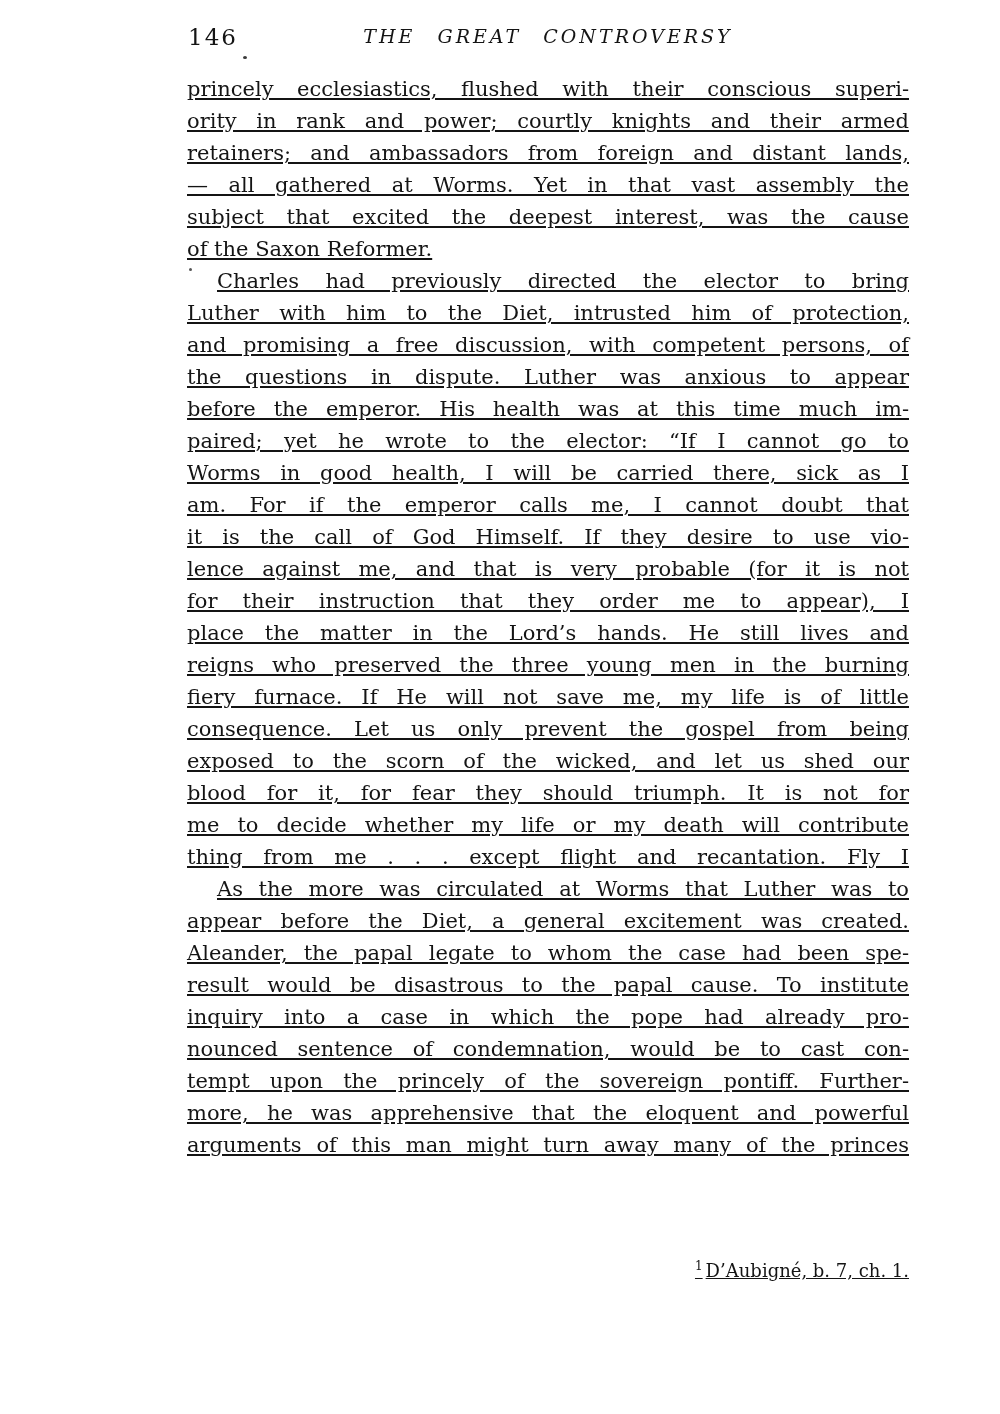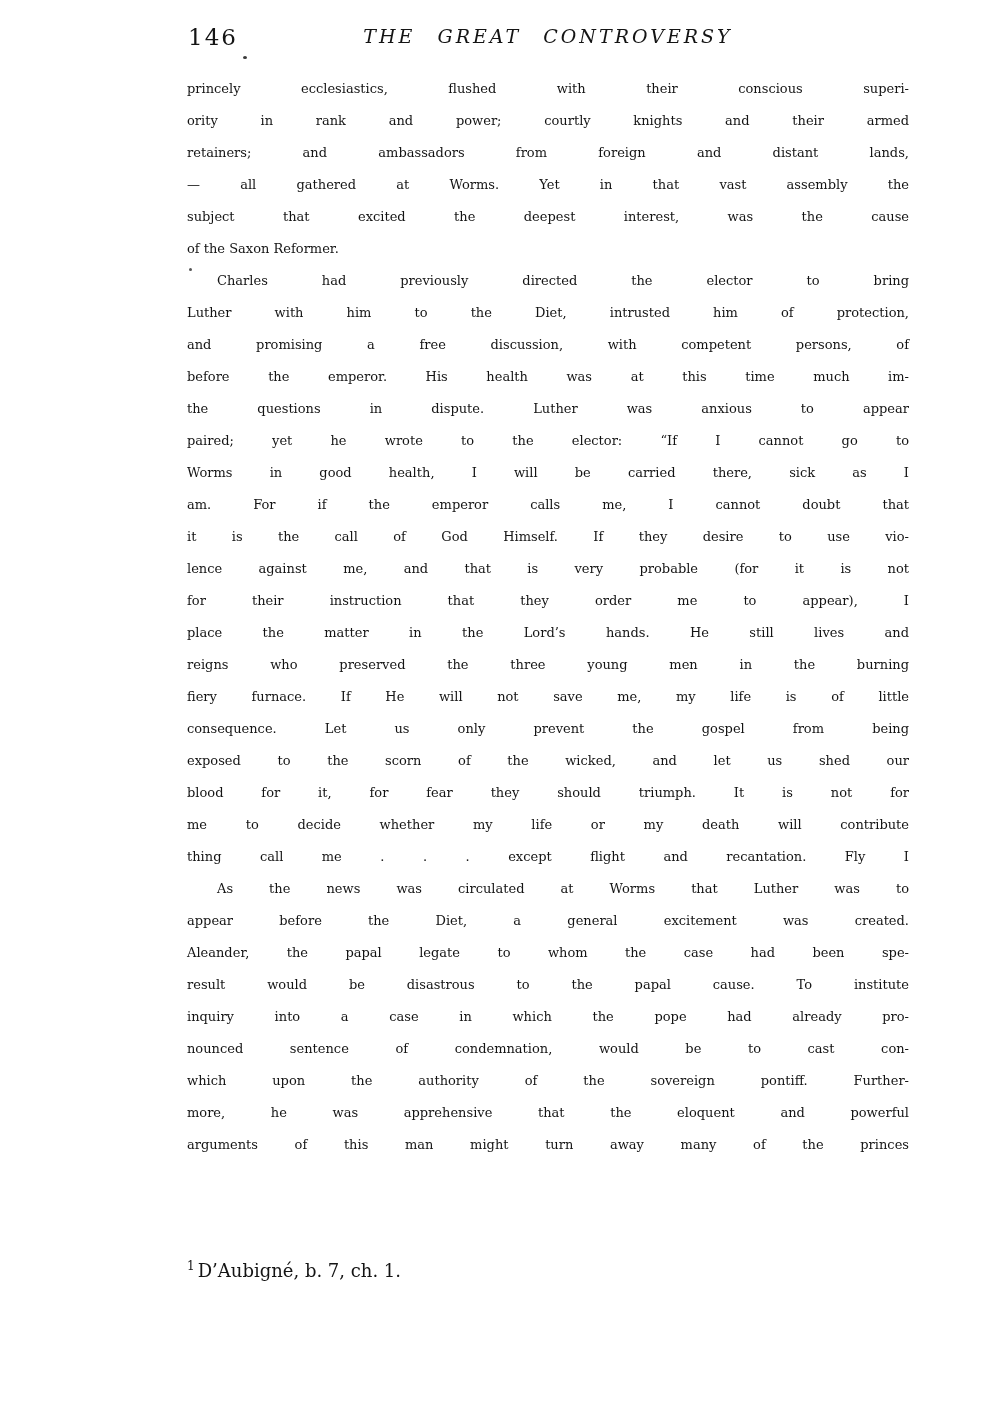--- a/index.html
+++ b/index.html
@@ -49,39 +49,41 @@
   
   .body-text {
     position: absolute;
     top: 73px;
     left: 187px;
     width: 722px;
   }
   .text-line {
     height: 32px;
     line-height: 32px;
-    font-size: 13px;
+    font-size: 21px;
     text-align: justify;
     text-align-last: justify;
     -moz-text-align-last: justify;
     white-space: normal;
+    text-decoration: underline;
   }
   .text-line.indent { text-indent: 30px; }
   .text-line.para-end {
     text-align-last: left;
     -moz-text-align-last: left;
   }
   
   .footnote {
     position: absolute;
     top: 1259px;
     left: 187px;
     width: 722px;
-    text-align: left;
+    text-align: right;
     font-size: 18px;
+    text-decoration: underline;
   }
   .footnote sup {
     font-size: 12px;
     vertical-align: 7px;
     margin-right: 3px;
   }
   
   .ink-speck {
     position: absolute;
     background: #3a3a3a;
@@ -106,43 +108,43 @@
   <main class="body-text">
       <div class="text-line">princely ecclesiastics, flushed with their conscious superi-</div>
       <div class="text-line">ority in rank and power; courtly knights and their armed</div>
       <div class="text-line">retainers; and ambassadors from foreign and distant lands,</div>
       <div class="text-line">— all gathered at Worms. Yet in that vast assembly the</div>
       <div class="text-line">subject that excited the deepest interest, was the cause</div>
       <div class="text-line para-end">of the Saxon Reformer.</div>
       <div class="text-line indent">Charles had previously directed the elector to bring</div>
       <div class="text-line">Luther with him to the Diet, intrusted him of protection,</div>
       <div class="text-line">and promising a free discussion, with competent persons, of</div>
+      <div class="text-line">the questions in dispute. Luther was anxious to appear</div>
       <div class="text-line">before the emperor. His health was at this time much im-</div>
-      <div class="text-line">the questions in dispute. Luther was anxious to appear</div>
       <div class="text-line">paired; yet he wrote to the elector: “If I cannot go to</div>
       <div class="text-line">Worms in good health, I will be carried there, sick as I</div>
       <div class="text-line">am. For if the emperor calls me, I cannot doubt that</div>
       <div class="text-line">it is the call of God Himself. If they desire to use vio-</div>
       <div class="text-line">lence against me, and that is very probable (for it is not</div>
       <div class="text-line">for their instruction that they order me to appear), I</div>
       <div class="text-line">place the matter in the Lord’s hands. He still lives and</div>
       <div class="text-line">reigns who preserved the three young men in the burning</div>
       <div class="text-line">fiery furnace. If He will not save me, my life is of little</div>
       <div class="text-line">consequence. Let us only prevent the gospel from being</div>
       <div class="text-line">exposed to the scorn of the wicked, and let us shed our</div>
       <div class="text-line">blood for it, for fear they should triumph. It is not for</div>
       <div class="text-line">me to decide whether my life or my death will contribute</div>
-      <div class="text-line">thing call me . . . except flight and recantation. Fly I</div>
-      <div class="text-line indent">As the news was circulated at Worms that Luther was to</div>
+      <div class="text-line">thing from me . . . except flight and recantation. Fly I</div>
+      <div class="text-line indent">As the more was circulated at Worms that Luther was to</div>
       <div class="text-line">appear before the Diet, a general excitement was created.</div>
       <div class="text-line">Aleander, the papal legate to whom the case had been spe-</div>
       <div class="text-line">result would be disastrous to the papal cause. To institute</div>
       <div class="text-line">inquiry into a case in which the pope had already pro-</div>
       <div class="text-line">nounced sentence of condemnation, would be to cast con-</div>
-      <div class="text-line">which upon the authority of the sovereign pontiff. Further-</div>
+      <div class="text-line">tempt upon the princely of the sovereign pontiff. Further-</div>
       <div class="text-line">more, he was apprehensive that the eloquent and powerful</div>
       <div class="text-line">arguments of this man might turn away many of the princes</div>
     </main>
 
   <div class="footnote">
     <sup>1</sup><span>D’Aubigné, b. 7, ch. 1.</span>
   </div>
 
 </div>
 

